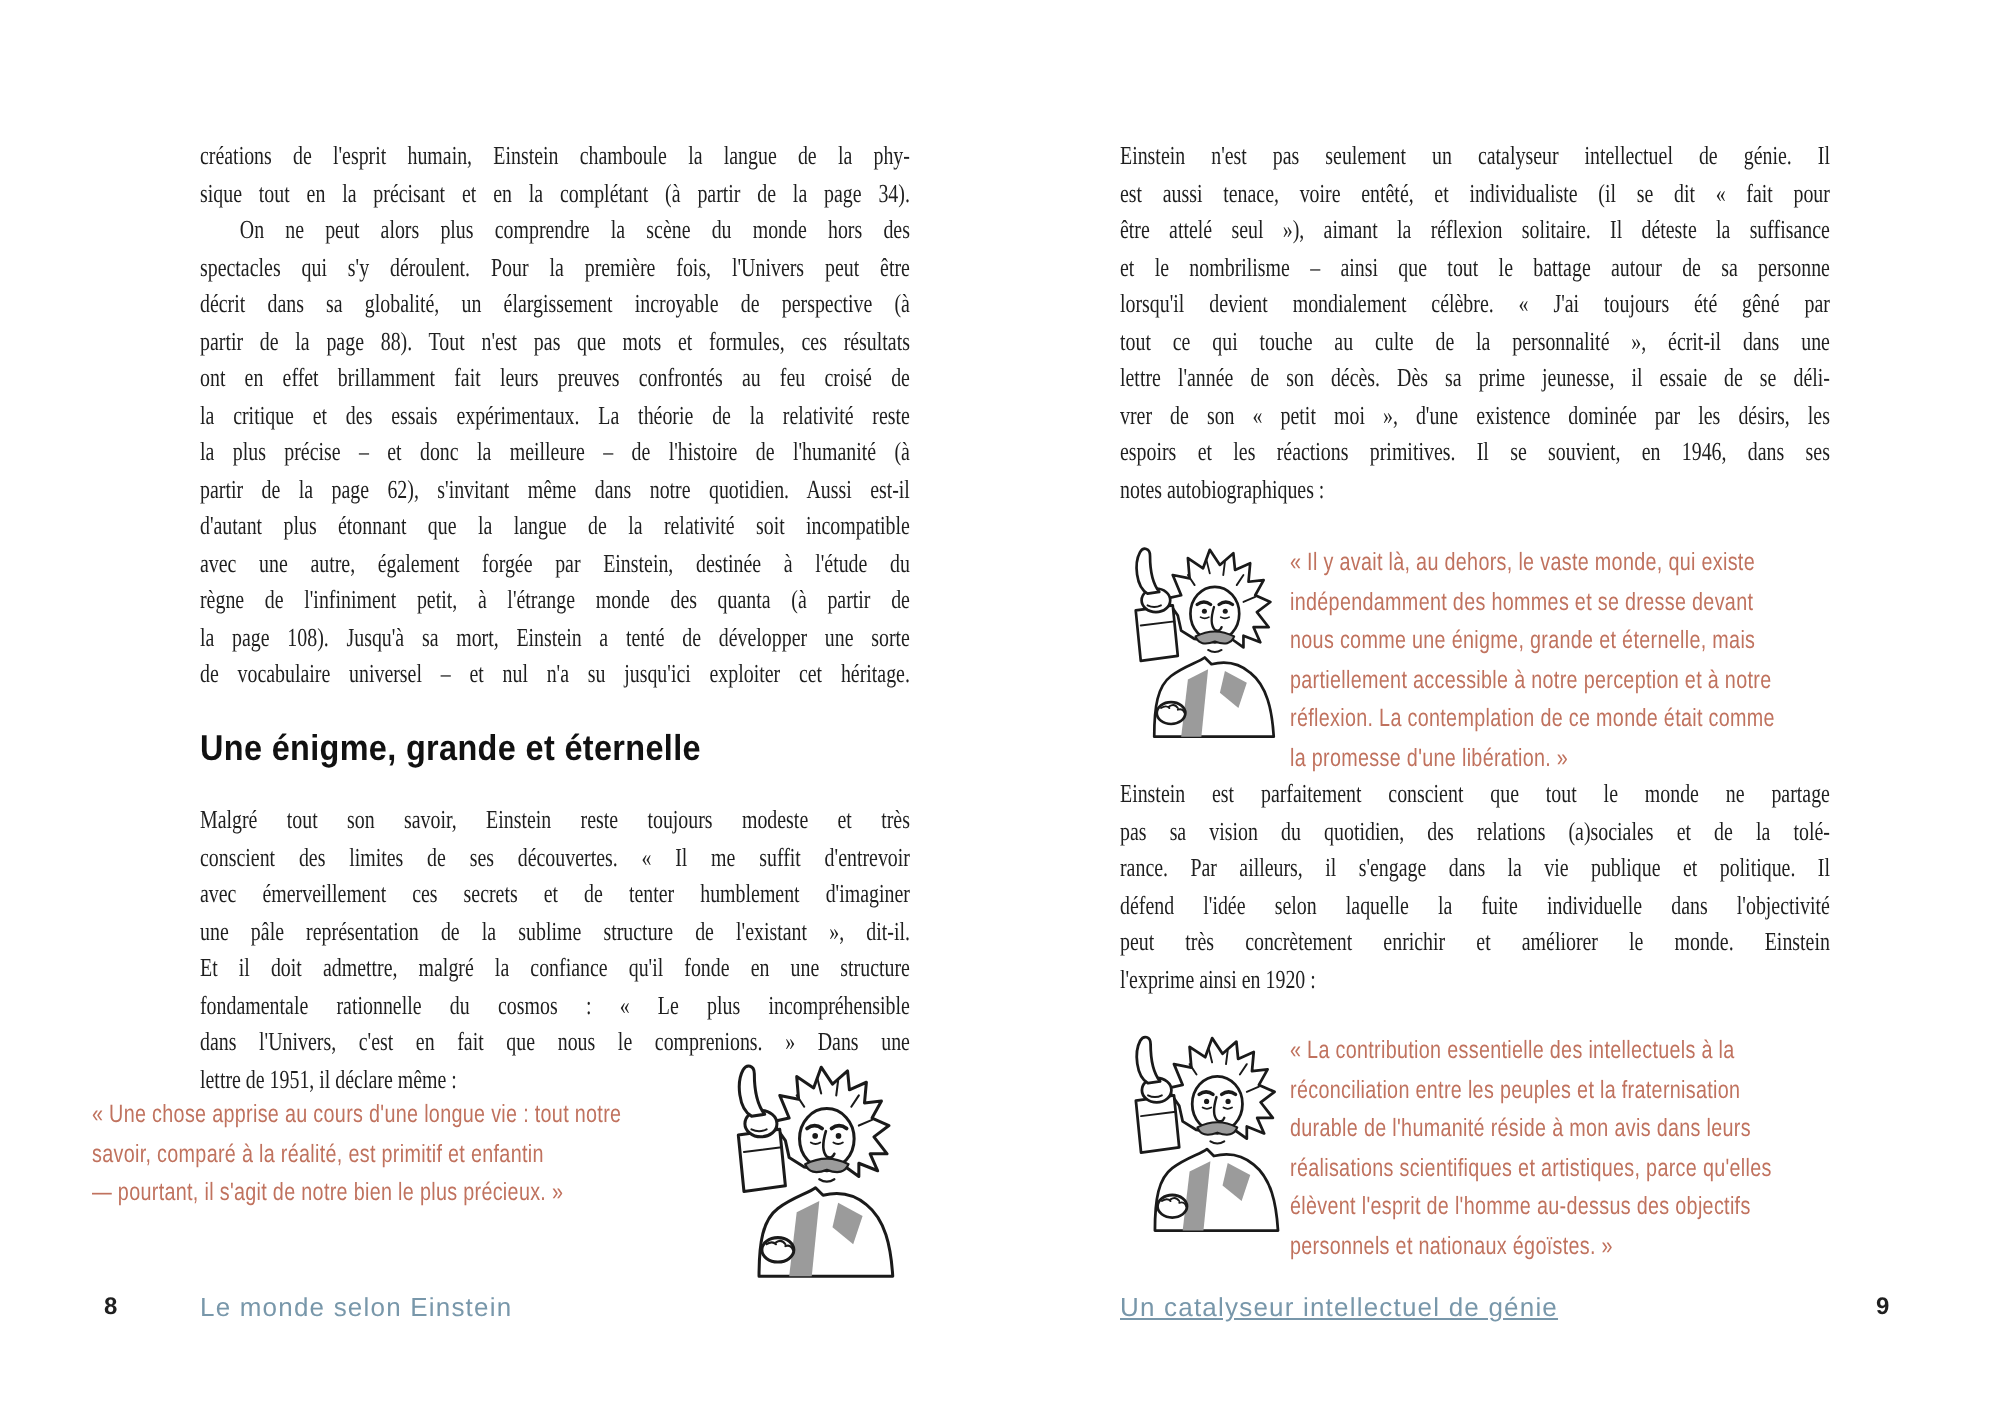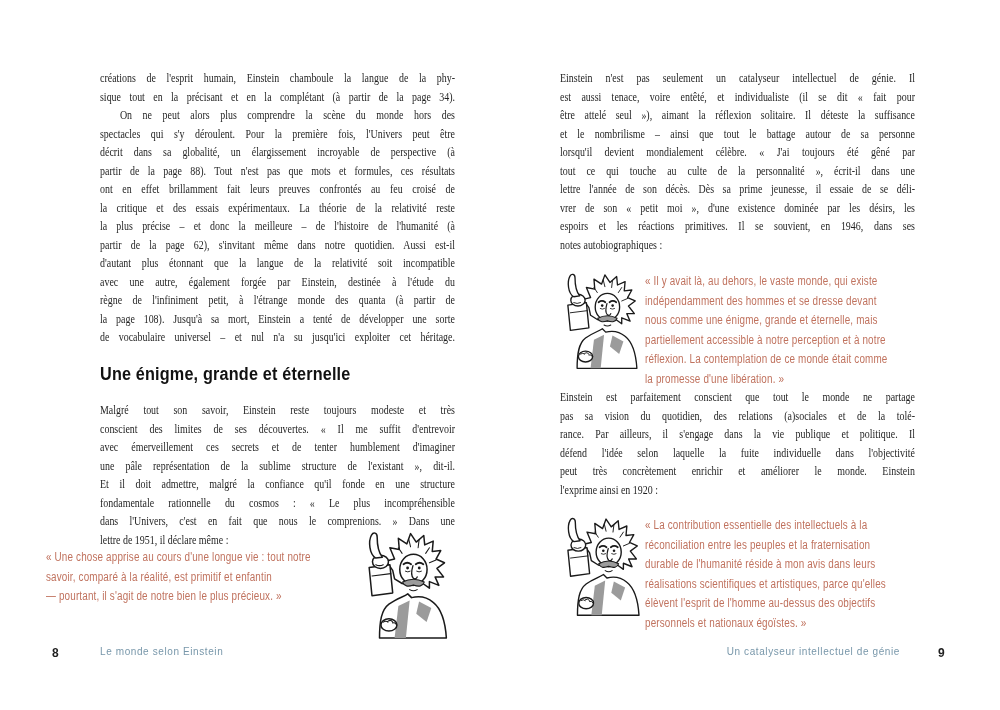--- a/index.html
+++ b/index.html
@@ -19,28 +19,28 @@
   .heading{
     font-family:"Liberation Sans",sans-serif;font-weight:700;font-size:18px;
     color:#111;transform:scaleX(0.9);transform-origin:0 0;white-space:nowrap;letter-spacing:.2px;
   }
   .quote{
     font-family:"Liberation Sans",sans-serif;color:#c0725e;
     font-size:12.5px;line-height:19.5px;letter-spacing:.2px;
     white-space:pre-line;width:380px;transform:scaleX(0.79);transform-origin:0 0;
   }
   .footer-title{
-    font-family:"Liberation Sans",sans-serif;font-size:10px;letter-spacing:.6px;
+    font-family:"Liberation Sans",sans-serif;font-size:13px;letter-spacing:.6px;
     color:#7897aa;white-space:nowrap;
   }
   .footer-num{
     font-family:"Liberation Sans",sans-serif;font-size:12px;font-weight:700;color:#1f1f1f;
   }
   .illus svg{display:block;width:100%;height:100%;}
-  .ta-right{text-align:right;}
+  .ta-right{text-align:left;text-decoration:underline;}
 </style>
 </head>
 <body>
 
 <svg width="0" height="0" style="position:absolute" aria-hidden="true">
   <defs>
     <g id="einstein-cartoon" stroke="#1a1a1a" stroke-width="1.6" fill="none" stroke-linecap="round" stroke-linejoin="round">
 
       <path d="M24,118 C24,100 26,88 34,82 C42,76 50,74 54,71 L58,75 C66,73 74,74 81,80 C91,88 94,102 95,118 Z" fill="#ffffff"></path>
       <path d="M44,84 L56,78 L52,118 L40,118 Z" fill="#9b9b9b" stroke="none"></path>

